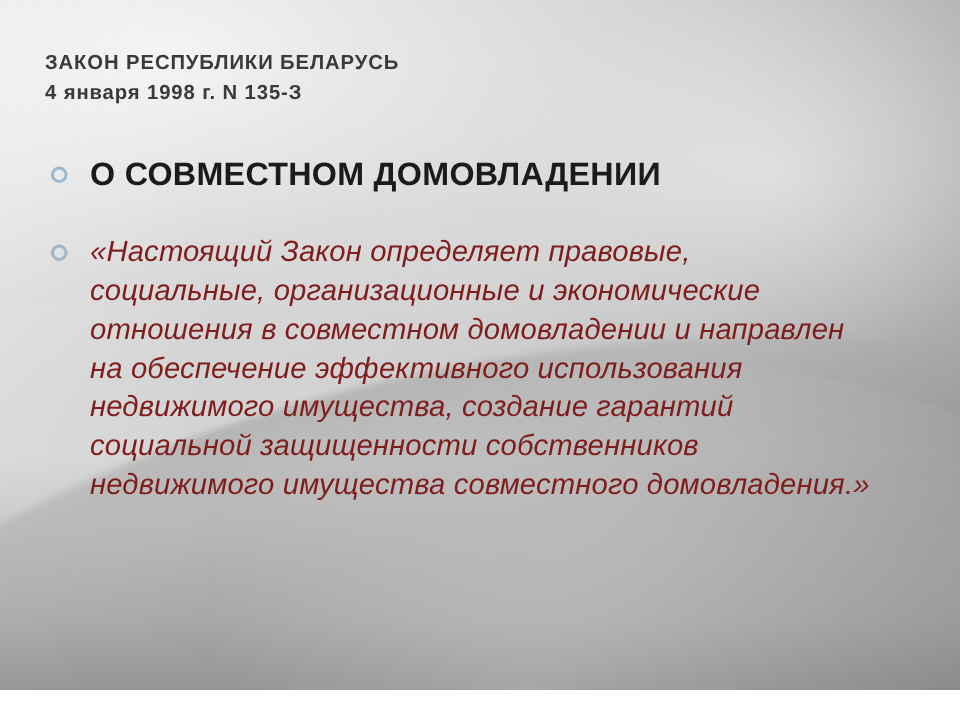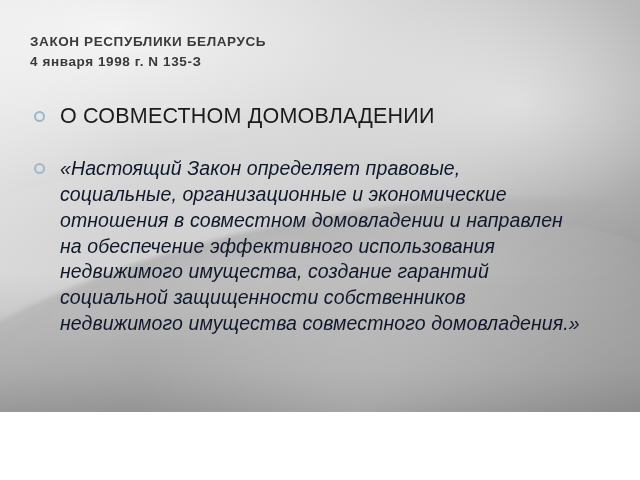--- a/index.html
+++ b/index.html
@@ -3,21 +3,21 @@
 <meta charset="utf-8">
 <style>
   html, body {
     margin: 0;
     padding: 0;
     background: #ffffff;
   }
   .slide {
     position: relative;
     width: 640px;
-    height: 412px;
+    height: 460px;
     overflow: hidden;
     font-family: "Liberation Sans", sans-serif;
     background: #b9b9b9;
   }
   
   .bg-base {
     position: absolute;
     inset: 0;
     background:
       radial-gradient(120% 90% at 18% 8%, #f4f4f4 0%, #e3e3e3 22%, #c9c9c9 48%, #b0b0b0 68%, #9b9b9b 85%, #8f8f8f 100%);
@@ -116,26 +116,26 @@
     display: inline-block;
     width: 11px;
     height: 11px;
     border: 2px solid #9fb7cb;
     border-radius: 50%;
     box-sizing: border-box;
   }
   .title-text {
     color: #1b1b1b;
     font-size: 21.5px;
-    font-weight: normal;
+    font-weight: bold;
     line-height: 1.2;
     letter-spacing: 0.2px;
   }
   .quote-text {
-    color: #0f172a;
+    color: #7f1d1d;
     font-size: 19.5px;
     font-style: italic;
     line-height: 1.33;
     letter-spacing: 0.1px;
     max-width: 520px;
   }
 </style>
 </head>
 <body>
 

